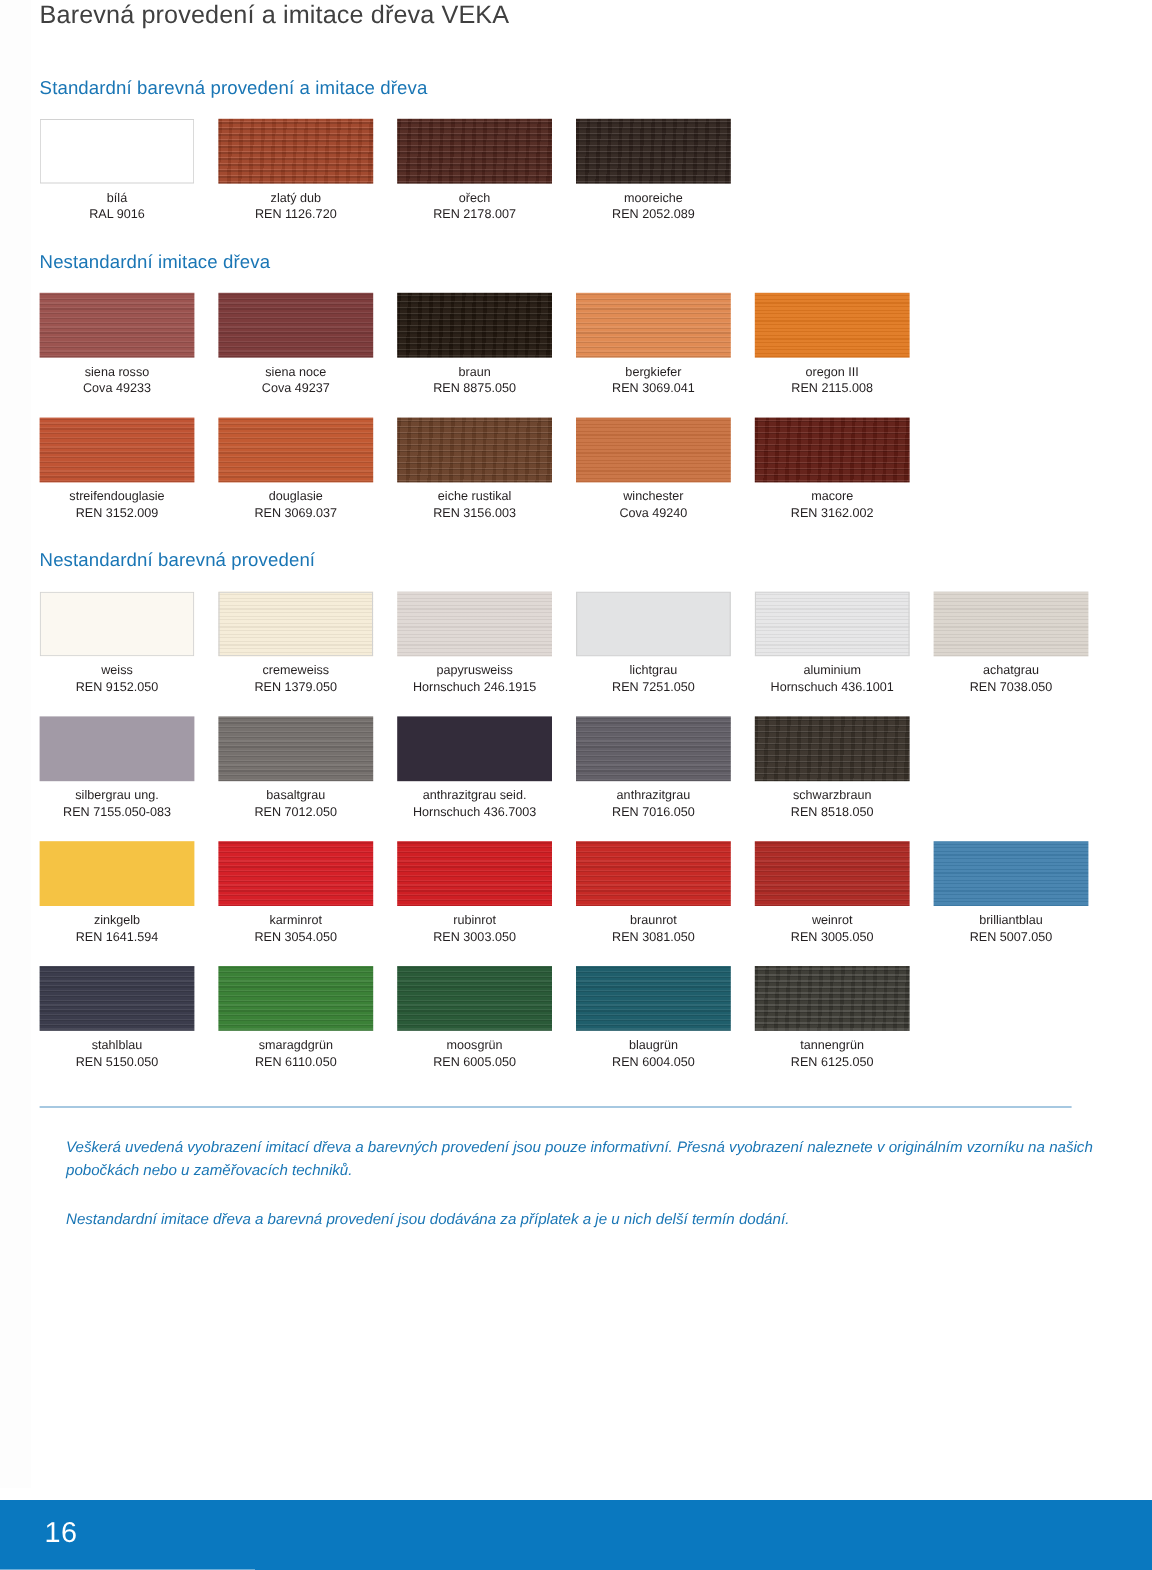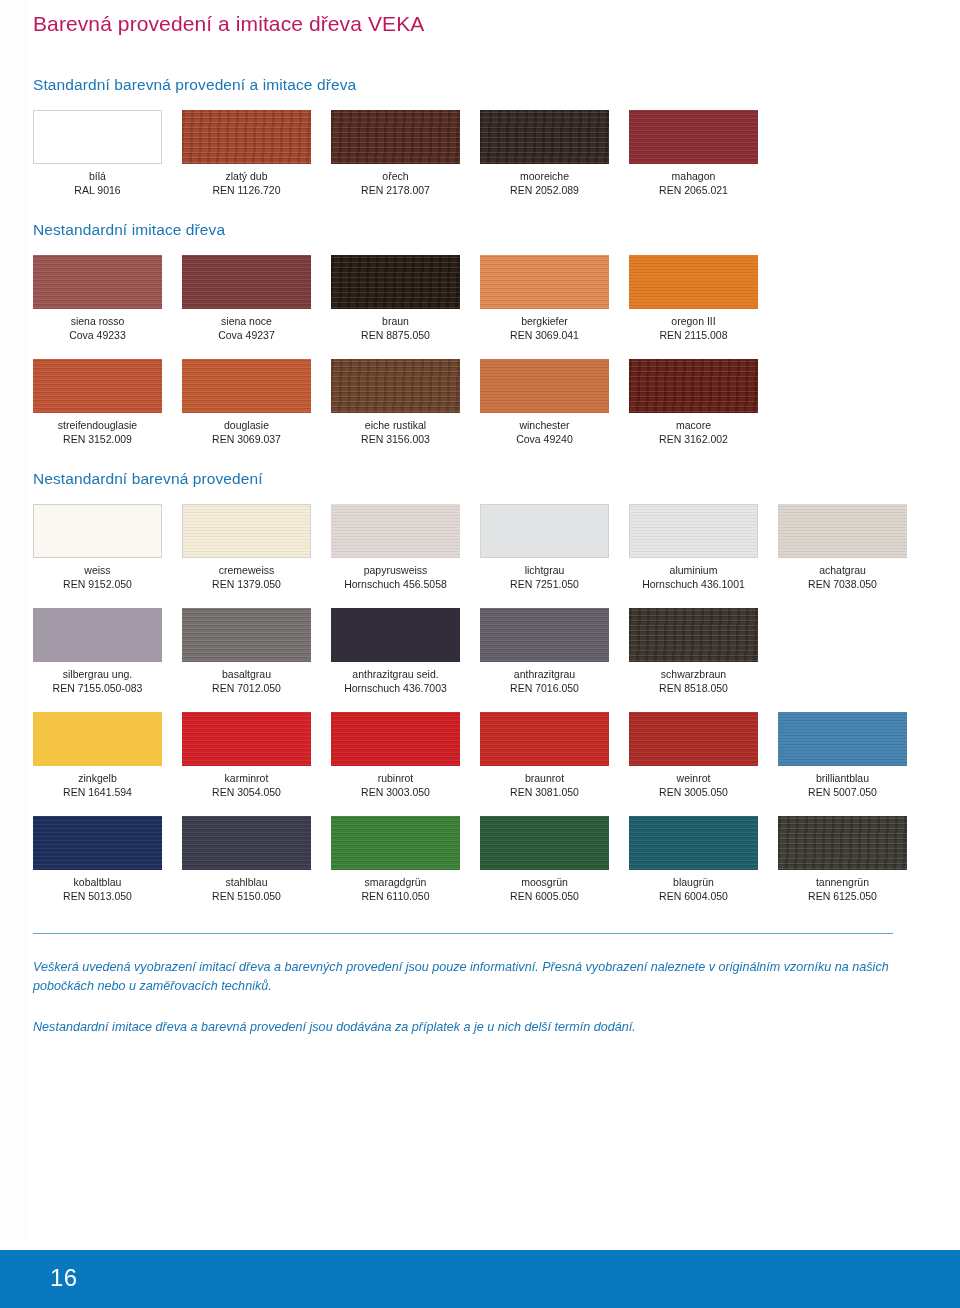--- a/index.html
+++ b/index.html
@@ -19,22 +19,22 @@
   }
   
   .edge-tint{
     position:absolute; left:0; top:0; width:26px; height:1240px;
     background:#fdfdfd;
   }
 
   .content { position:absolute; left:33px; top:0; width:894px; }
 
   h1.title {
-    font-size:21px; font-weight:400; color:#be185d;
-    margin:0; padding-top:12px; letter-spacing:0.1px;
+    font-size:21px; font-weight:400; color:#404040;
+    margin:0; padding-top:1px; letter-spacing:0.1px;
   }
   h2.section {
     font-size:15.5px; font-weight:400; color:#1a76b5;
     margin:0; letter-spacing:0.1px;
   }
   h2.sub-standard{ margin-top:40px; }
 
   .grid {
     display:flex; flex-wrap:wrap;
     width:894px;
@@ -62,32 +62,32 @@
   }
   .rowgap { height:17px; width:100%; }
 
   hr.rule {
     border:0; border-top:1.5px solid #6ca4cd;
     margin:0; width:860px;
   }
 
   .note {
     font-size:12.6px; line-height:19px; color:#1a76b5;
-    font-style:italic; width:866px;
+    font-style:italic; width:866px;margin-left:22px;
   }
   .note.first { margin-top:24px; }
   .note.second { margin-top:22px; }
 
   .footer-bar {
     position:absolute; left:0; bottom:0;
     width:960px; height:58px;
     background:#0a78bf;
   }
   .footer-num {
-    position:absolute; left:50px; top:14px;
+    position:absolute; left:37px; top:14px;
     color:#ffffff; font-size:24px; font-weight:400;
     letter-spacing:0.5px;
   }
 
   
   .tex-grain{
     background-image:
       repeating-linear-gradient(0deg,
         rgba(0,0,0,0.10) 0px, rgba(0,0,0,0.10) 1px,
         rgba(255,255,255,0.07) 1px, rgba(255,255,255,0.07) 2px,
@@ -146,27 +146,20 @@
             <span class="code">REN 2178.007</span>
           </div>
         </div>
         <div class="cell">
           <div class="swatch tex-grain-strong" style="background-color: rgb(50, 37, 31);"></div>
           <div class="labels">
             <span class="nm">mooreiche</span>
             <span class="code">REN 2052.089</span>
           </div>
         </div>
-        <div class="cell">
-          <div class="swatch tex-grain" style="background-color: rgb(139, 45, 51);"></div>
-          <div class="labels">
-            <span class="nm">mahagon</span>
-            <span class="code">REN 2065.021</span>
-          </div>
-        </div>
       </div>
 
     <div style="height:24px"></div>
     <h2 class="section">Nestandardní imitace dřeva</h2>
 
     <div style="height:16px"></div>
     <div class="grid" id="grid-1">
         <div class="cell">
           <div class="swatch tex-grain" style="background-color: rgb(156, 84, 80);"></div>
           <div class="labels">
@@ -256,21 +249,21 @@
           <div class="swatch tex-grain-soft bordered" style="background-color: rgb(245, 236, 215);"></div>
           <div class="labels">
             <span class="nm">cremeweiss</span>
             <span class="code">REN 1379.050</span>
           </div>
         </div>
         <div class="cell">
           <div class="swatch tex-grain-soft" style="background-color: rgb(222, 215, 211);"></div>
           <div class="labels">
             <span class="nm">papyrusweiss</span>
-            <span class="code">Hornschuch 456.5058</span>
+            <span class="code">Hornschuch 246.1915</span>
           </div>
         </div>
         <div class="cell">
           <div class="swatch tex-flat bordered" style="background-color: rgb(226, 227, 228);"></div>
           <div class="labels">
             <span class="nm">lichtgrau</span>
             <span class="code">REN 7251.050</span>
           </div>
         </div>
         <div class="cell">
@@ -360,27 +353,20 @@
           </div>
         </div>
         <div class="cell">
           <div class="swatch tex-grain-soft" style="background-color: rgb(65, 128, 173);"></div>
           <div class="labels">
             <span class="nm">brilliantblau</span>
             <span class="code">REN 5007.050</span>
           </div>
         </div>
         <div class="rowgap"></div>
-        <div class="cell">
-          <div class="swatch tex-grain" style="background-color: rgb(28, 47, 92);"></div>
-          <div class="labels">
-            <span class="nm">kobaltblau</span>
-            <span class="code">REN 5013.050</span>
-          </div>
-        </div>
         <div class="cell">
           <div class="swatch tex-grain" style="background-color: rgb(59, 60, 76);"></div>
           <div class="labels">
             <span class="nm">stahlblau</span>
             <span class="code">REN 5150.050</span>
           </div>
         </div>
         <div class="cell">
           <div class="swatch tex-grain" style="background-color: rgb(59, 129, 55);"></div>
           <div class="labels">

